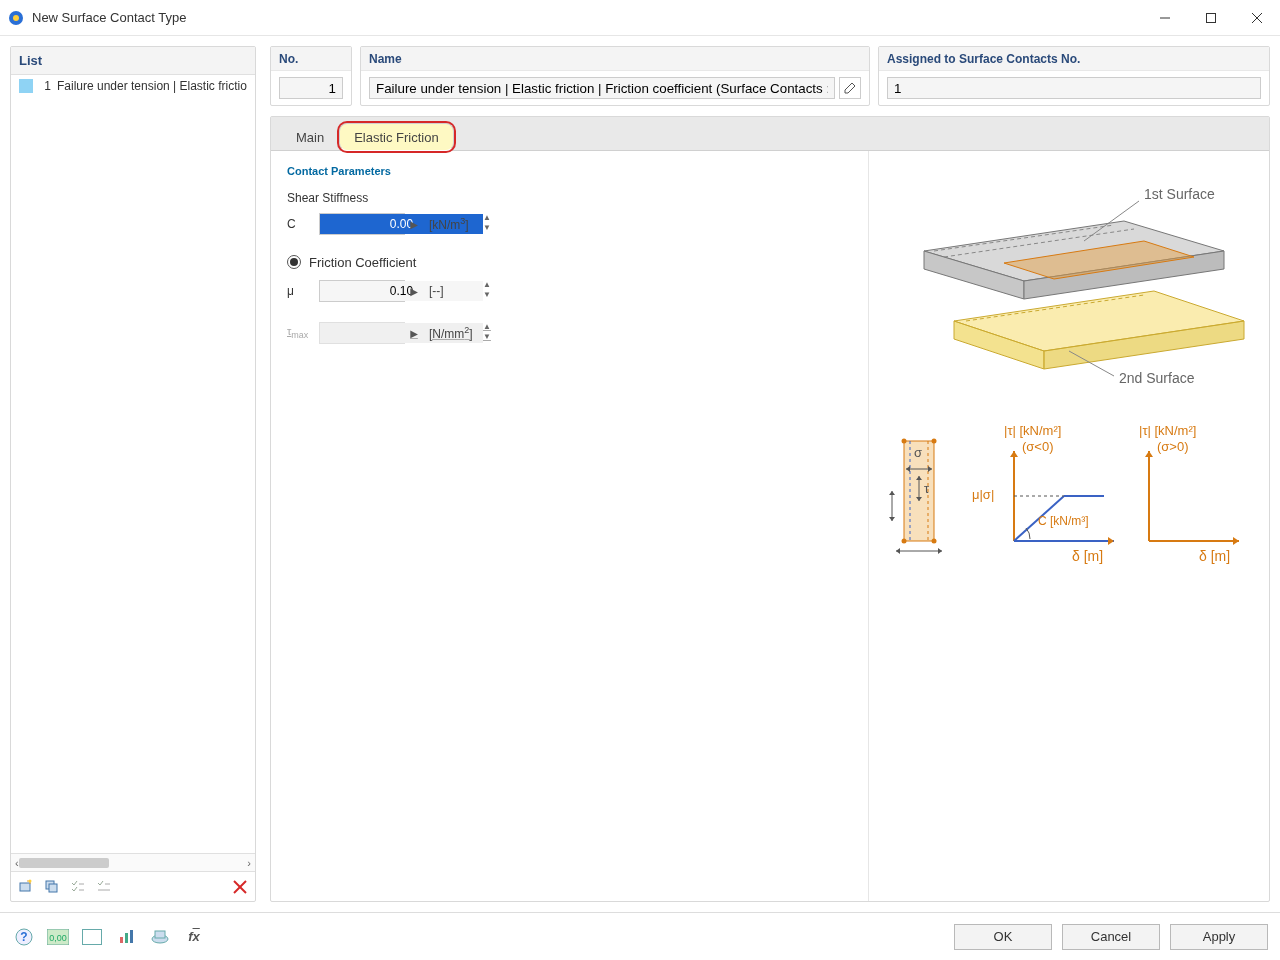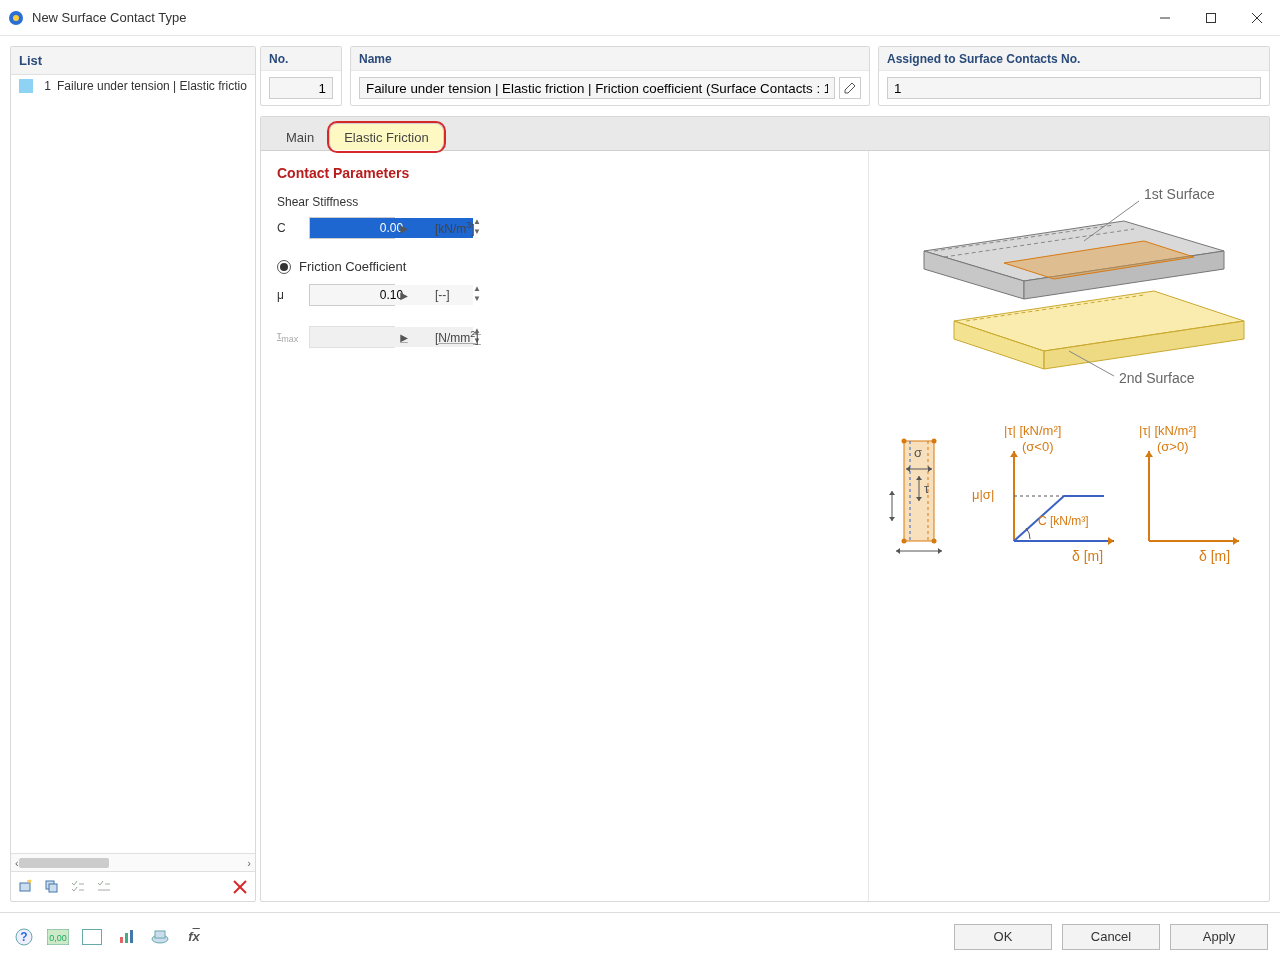--- a/index.html
+++ b/index.html
@@ -5,21 +5,21 @@
 * { box-sizing: border-box; margin: 0; padding: 0; font-family: "Segoe UI", Tahoma, sans-serif; }
 body { background: #fff; width: 1280px; height: 960px; overflow: hidden; display: flex; flex-direction: column; font-size: 13px; color: #333; }
 
 
 .titlebar { height: 36px; display: flex; align-items: center; padding-left: 8px; border-bottom: 1px solid #e6e6e6; }
 .titlebar .app-icon { width: 16px; height: 16px; margin-right: 8px; }
 .titlebar .title { flex: 1; font-size: 13px; color: #333; }
 .win-btn { width: 46px; height: 36px; display: flex; align-items: center; justify-content: center; color: #333; }
 
 
-.workspace { flex: 1; display: flex; gap: 4px; padding: 10px; min-height: 0; }
+.workspace { flex: 1; display: flex; gap: 14px; padding: 10px; min-height: 0; }
 
 
 .left-col { width: 246px; display: flex; flex-direction: column; border: 1px solid #d9d9d9; border-radius: 2px; }
 .left-header { height: 28px; background: #f4f4f4; border-bottom: 1px solid #e0e0e0; display: flex; align-items: center; padding: 0 8px; color: #2a4a7a; font-weight: 600; }
 .left-list { flex: 1; overflow: hidden; position: relative; }
 .list-row { height: 22px; display: flex; align-items: center; font-size: 12px; white-space: nowrap; }
 .list-row .sw { width: 14px; height: 14px; background: #8fd3f4; margin: 0 4px 0 8px; }
 .list-row .num { width: 14px; text-align: right; margin-right: 6px; }
 .list-row .txt { overflow: hidden; text-overflow: ellipsis; }
 .left-scroll { height: 18px; border-top: 1px solid #e0e0e0; display: flex; align-items: center; justify-content: space-between; padding: 0 4px; color: #666; font-size: 11px; background: #fafafa; }
@@ -43,32 +43,32 @@
 
 
 .content-panel { flex: 1; border: 1px solid #d9d9d9; border-radius: 2px; display: flex; flex-direction: column; min-height: 0; }
 .tabs { height: 34px; background: #e9e9e9; border-bottom: 1px solid #d0d0d0; display: flex; align-items: flex-end; padding-left: 10px; gap: 0; }
 .tab { height: 28px; padding: 0 14px; display: flex; align-items: center; font-size: 13px; color: #444; border: 1px solid transparent; border-bottom: none; position: relative; top: 1px; cursor: default; }
 .tab.active { background: #fef9c3; border-color: #d0d0d0; border-bottom: 1px solid #fff; border-radius: 8px; }
 .tab.highlight { box-shadow: 0 0 0 2px #d62828; }
 
 .content-body { flex: 1; display: flex; min-height: 0; }
 .form-area { flex: 1; padding: 14px 16px; border-right: 1px solid #e6e6e6; }
-.form-area h4 { color: #b91c1c; font-size: 14px; font-weight: 600; margin-bottom: 14px; }
+.form-area h4 { color: #0369a1; font-size: 11px; font-weight: 600; margin-bottom: 14px; }
 .form-area .lbl { font-size: 12px; color: #333; margin-bottom: 8px; }
 .field-row { display: flex; align-items: center; margin-bottom: 20px; font-size: 12px; }
 .field-row .sym { width: 32px; }
 .num-in { width: 86px; height: 22px; border: 1px solid #ccc; display: flex; align-items: center; }
 .num-in input { flex: 1; height: 100%; border: none; text-align: center; padding: 0 4px; font-size: 12px; background: #f6f6f6; }
 .num-in input.sel { background: #1e66d0; color: #fff; }
 .num-in .spn { width: 14px; display: flex; flex-direction: column; }
 .num-in .spn div { height: 10px; font-size: 8px; line-height: 8px; text-align: center; color: #666; }
 .num-play { width: 14px; text-align: center; font-size: 10px; color: #555; margin-left: 2px; }
-.unit { margin-left: 24px; color: #444; }
-.radio-row { display: flex; align-items: flex-end; gap: 8px; margin: 14px 0 10px; font-size: 13px; }
+.unit { margin-left: 8px; color: #444; }
+.radio-row { display: flex; align-items: flex-start; gap: 8px; margin: 14px 0 10px; font-size: 13px; }
 .radio { width: 14px; height: 14px; border: 1px solid #555; border-radius: 50%; display: flex; align-items: center; justify-content: center; }
 .radio.checked::after { content: ""; width: 8px; height: 8px; background: #333; border-radius: 50%; }
 .disabled { color: #aaa; text-decoration: underline; }
 .disabled .num-in { border-color: #e0e0e0; }
 .disabled .num-in input { background: #f0f0f0; color: #bbb; }
 
 .preview-area { width: 400px; padding: 20px 10px; display: flex; flex-direction: column; gap: 30px; align-items: center; }
 .preview-area svg { max-width: 100%; }
 
 

